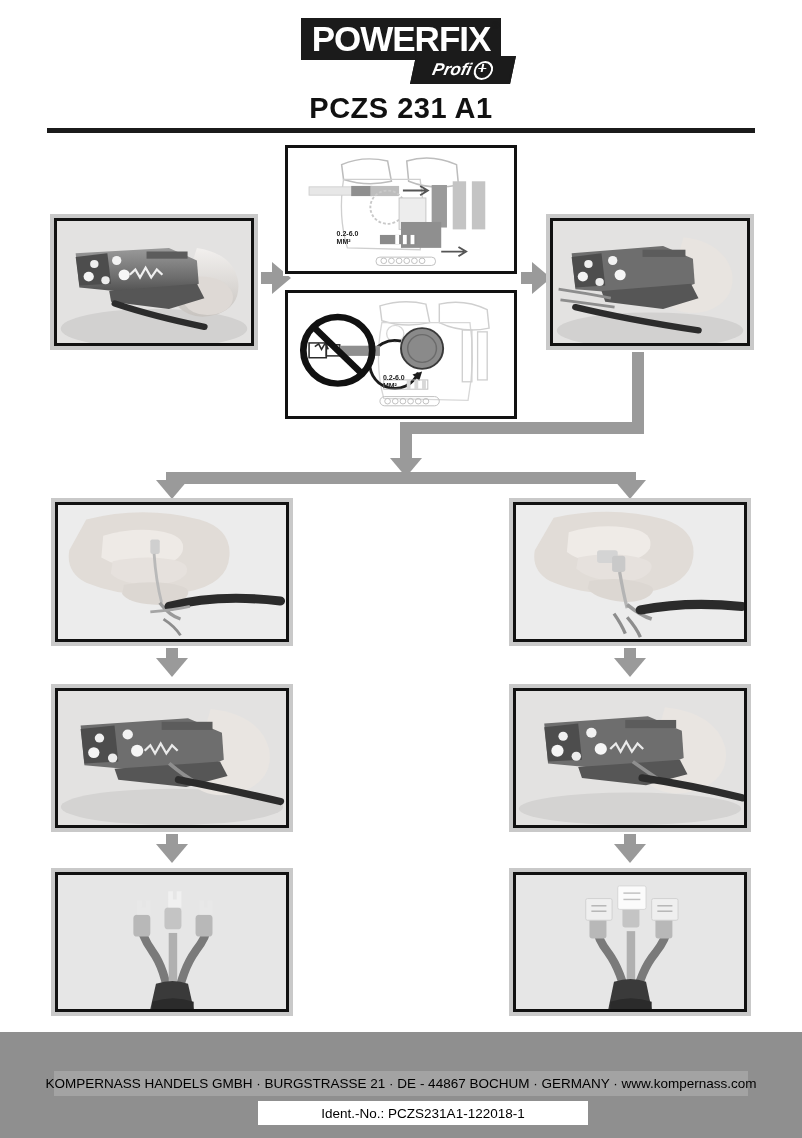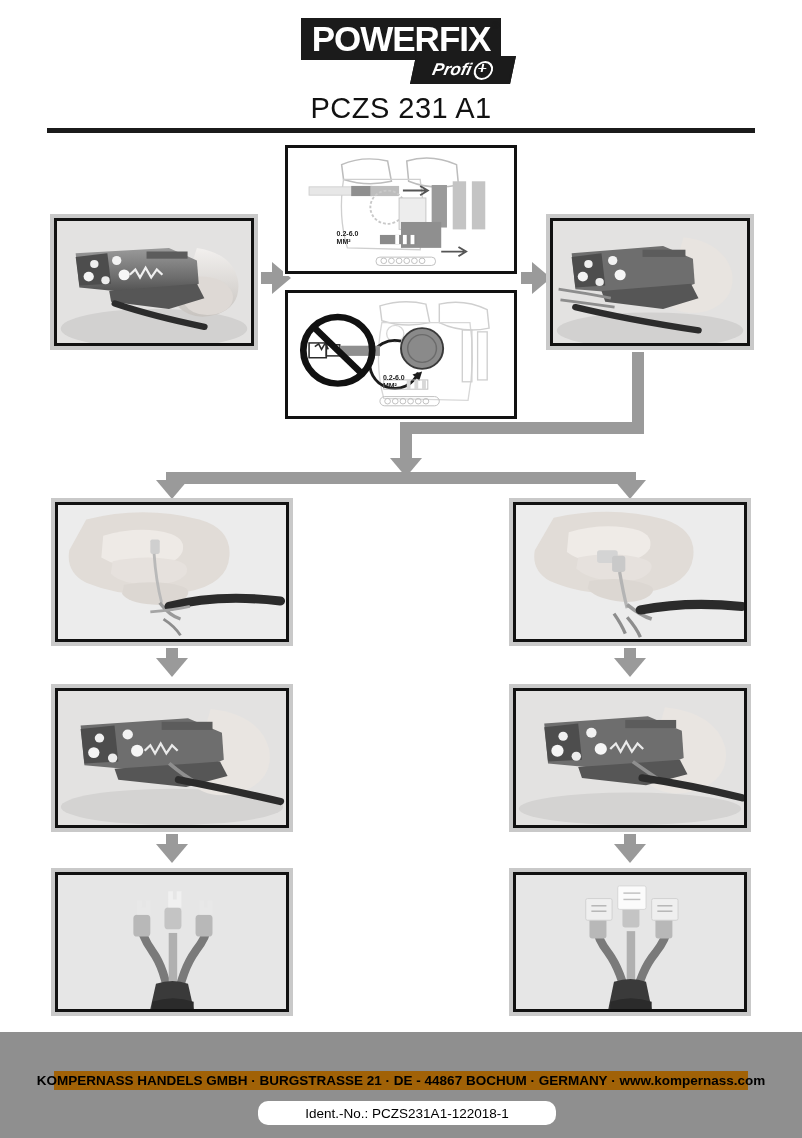--- a/index.html
+++ b/index.html
@@ -45,21 +45,21 @@
     border:2px solid #fff;position:relative;display:inline-block;
   }
   .profi-plus:before,.profi-plus:after{
     content:"";position:absolute;background:#fff;
   }
   .profi-plus:before{left:5px;top:1.5px;width:1.6px;height:8px;}
   .profi-plus:after{left:1.5px;top:5px;width:8px;height:1.6px;}
 
   .model-title{
     position:absolute;left:0;top:92px;width:802px;
-    text-align:center;font-size:29px;font-weight:normal;
+    text-align:center;font-size:29px;font-weight:bold;
     letter-spacing:0.5px;color:#111;
   }
   .rule{
     position:absolute;left:47px;top:128px;width:708px;height:5px;background:#1b1b1b;
   }
 
   
   .panel{
     position:absolute;
     background:#c9c9c9;
@@ -104,29 +104,28 @@
   .footer{
     position:absolute;left:0;top:1032px;width:802px;height:106px;
     background:#8f8f8f;
   }
   .ian-box{
     position:absolute;left:291px;top:1039px;width:220px;height:27px;
     background:#fff;display:flex;align-items:center;justify-content:center;
     font-weight:bold;font-size:17px;letter-spacing:0.5px;
   }
   .addr-box{
-    position:absolute;left:54px;top:1071px;width:694px;height:19px;
-    background:#a16207;display:flex;align-items:center;justify-content:center;
-    font-size:13.5px;white-space:nowrap;font-weight:bold;
+    position:absolute;left:54px;top:1071px;width:694px;height:25px;
+    background:#a3a3a3;display:flex;align-items:center;justify-content:center;
+    font-size:13.5px;white-space:nowrap;
   }
   .ident-box{
-    position:absolute;left:258px;top:1101px;width:298px;height:24px;
+    position:absolute;left:258px;top:1101px;width:330px;height:24px;
     background:#fff;display:flex;align-items:center;justify-content:center;
     font-size:13.5px;
-    border-radius:10px;
   }
 
   
   .lineart{position:absolute;left:0;top:0;width:100%;height:100%;}
   .dim-label{
     position:absolute;font-size:7px;font-weight:bold;color:#1b1b1b;
     font-family:"Liberation Sans", sans-serif;line-height:1.05;
   }
 </style>
 </head>

